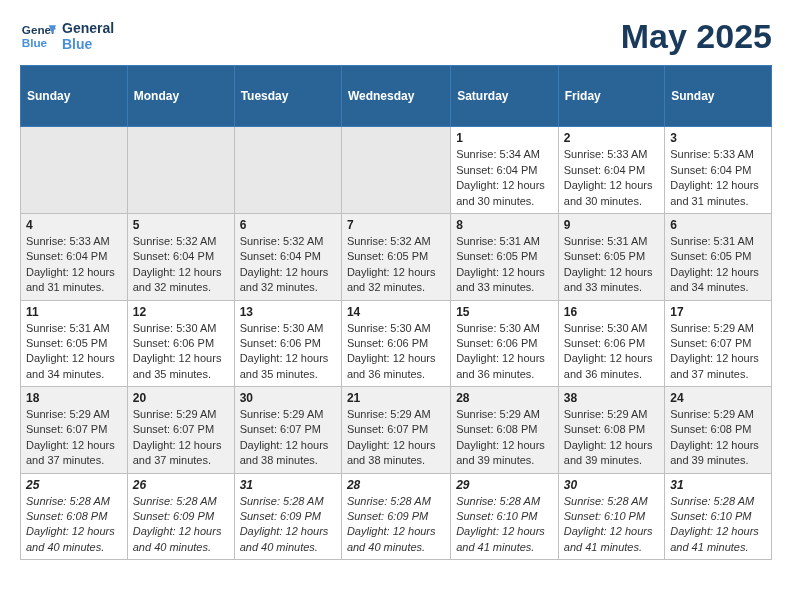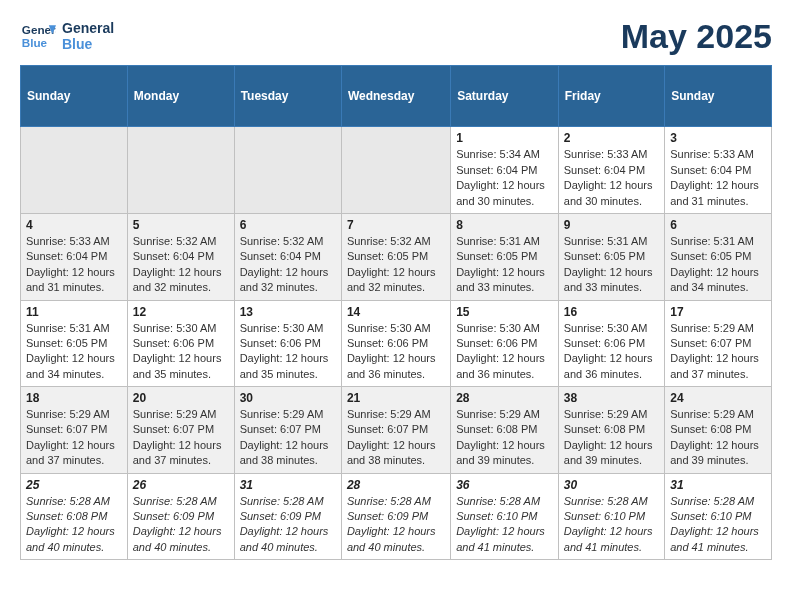--- a/index.html
+++ b/index.html
@@ -254,21 +254,21 @@
           </td>
           <td>
             <span class="day-num">31</span>
             <div class="day-info">Sunrise: 5:28 AM<br>Sunset: 6:09 PM<br>Daylight: 12 hours<br>and 40 minutes.</div>
           </td>
           <td>
             <span class="day-num">28</span>
             <div class="day-info">Sunrise: 5:28 AM<br>Sunset: 6:09 PM<br>Daylight: 12 hours<br>and 40 minutes.</div>
           </td>
           <td>
-            <span class="day-num">36</span>
+            <span class="day-num">29</span>
             <div class="day-info">Sunrise: 5:28 AM<br>Sunset: 6:10 PM<br>Daylight: 12 hours<br>and 41 minutes.</div>
           </td>
           <td>
             <span class="day-num">30</span>
             <div class="day-info">Sunrise: 5:28 AM<br>Sunset: 6:10 PM<br>Daylight: 12 hours<br>and 41 minutes.</div>
           </td>
           <td>
             <span class="day-num">31</span>
             <div class="day-info">Sunrise: 5:28 AM<br>Sunset: 6:10 PM<br>Daylight: 12 hours<br>and 41 minutes.</div>
           </td>

